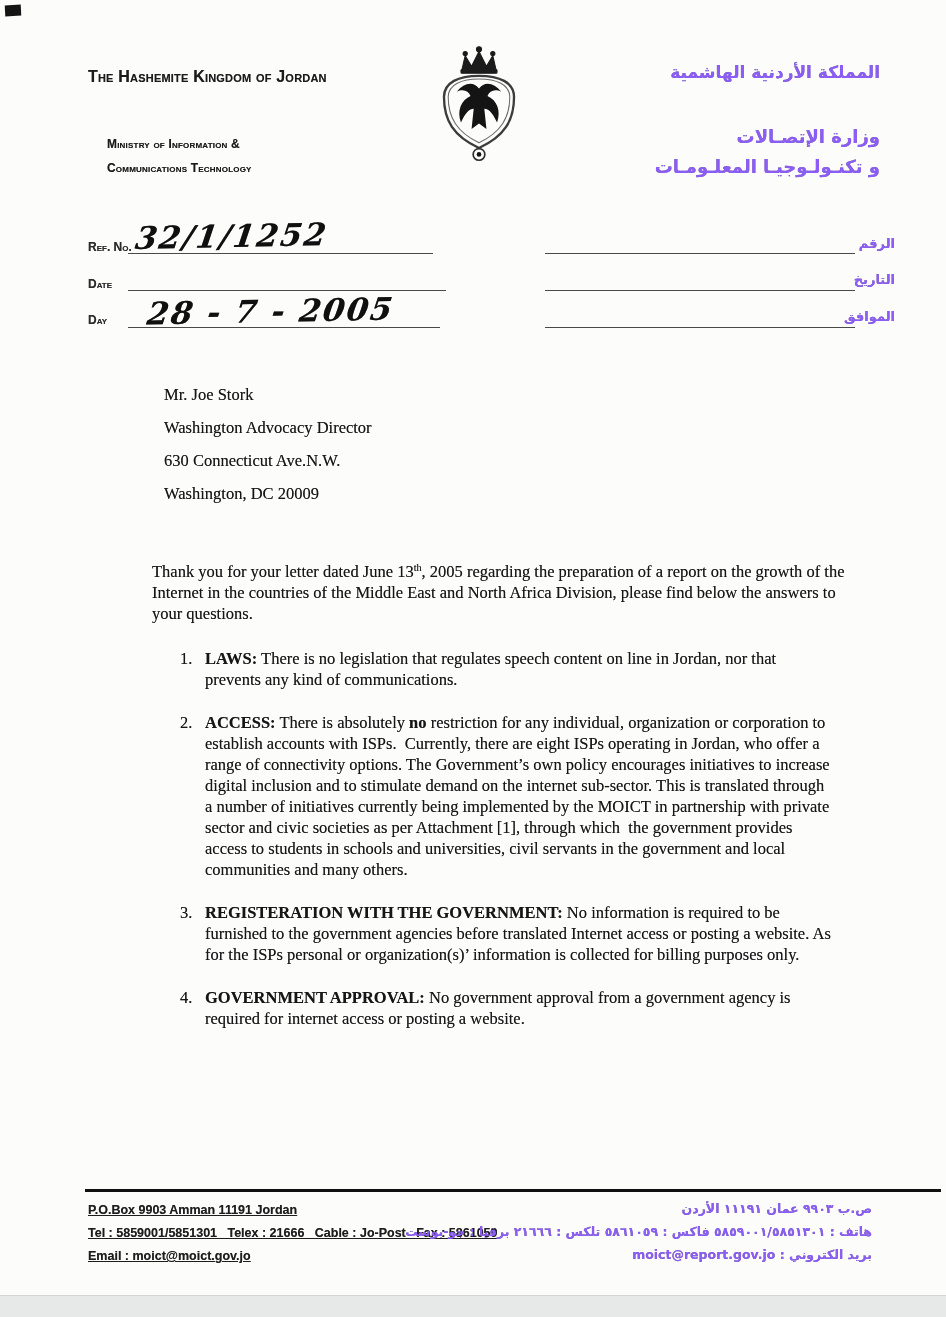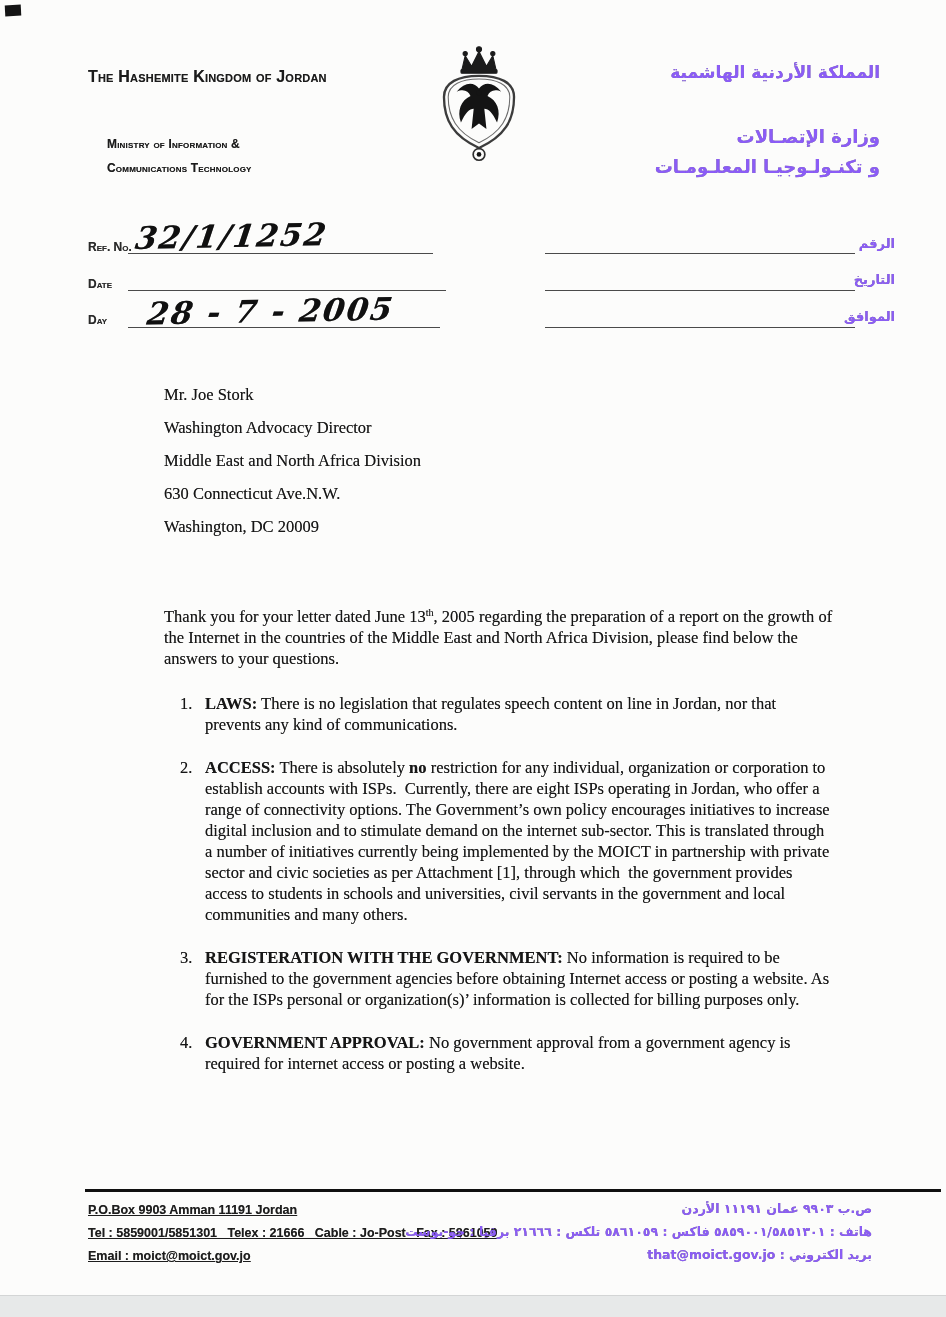--- a/index.html
+++ b/index.html
@@ -164,31 +164,30 @@
   <div class="abs ar ar-ref-label" style="right:51px; top:309px;" dir="rtl">الموافق</div>
 
   <div class="abs body-block">
 
 
     <div class="gap-md"></div>
 
     <div>
       <p class="addr-line">Mr. Joe Stork</p>
       <p class="addr-line">Washington Advocacy Director</p>
-      <p class="addr-line">Middle East and North Africa Division</p>
       <p class="addr-line">630 Connecticut Ave.N.W.</p>
       <p class="addr-line">Washington, DC 20009</p>
     </div>
 
     <div class="gap-md"></div>
 
 
     <div class="gap-sm"></div>
 
-    <p style="margin:12px;"><span class="t">Thank you for your letter dated June 13</span><sup>th</sup><span class="t">, 2005 regarding the preparation of a report on the growth of the Internet in the countries of the Middle East and North Africa Division, please find below the answers to your questions.</span></p>
+    <p style="margin:0;"><span class="t">Thank you for your letter dated June 13</span><sup>th</sup><span class="t">, 2005 regarding the preparation of a report on the growth of the Internet in the countries of the Middle East and North Africa Division, please find below the answers to your questions.</span></p>
 
     <div class="list">
 
       <div class="li">
         <span class="li-num">1.</span>
         <div class="li-body">
           <span class="li-head t">LAWS:</span>
           <span class="t">There is no legislation that regulates speech content on line in Jordan, nor that prevents any kind of communications.</span>
         </div>
       </div>
@@ -200,21 +199,21 @@
           <span class="t">There is absolutely</span>
           <span class="li-head t">no</span>
           <span class="t">restriction for any individual, organization or corporation to establish accounts with ISPs.  Currently, there are eight ISPs operating in Jordan, who offer a range of connectivity options. The Government’s own policy encourages initiatives to increase digital inclusion and to stimulate demand on the internet sub-sector. This is translated through a number of initiatives currently being implemented by the MOICT in partnership with private sector and civic societies as per Attachment [1], through which  the government provides access to students in schools and universities, civil servants in the government and local communities and many others.</span>
         </div>
       </div>
 
       <div class="li">
         <span class="li-num">3.</span>
         <div class="li-body">
           <span class="li-head t">REGISTERATION WITH THE GOVERNMENT:</span>
-          <span class="t">No information is required to be furnished to the government agencies before obtaining Internet access or posting a website. As for the ISPs personal or organization(s)’ information is collected for billing purposes only.</span>
+          <span class="t">No information is required to be furnished to the government agencies before translated Internet access or posting a website. As for the ISPs personal or organization(s)’ information is collected for billing purposes only.</span>
         </div>
       </div>
 
       <div class="li">
         <span class="li-num">4.</span>
         <div class="li-body">
           <span class="li-head t">GOVERNMENT APPROVAL:</span>
           <span class="t">No government approval from a government agency is required for internet access or posting a website.</span>
         </div>
       </div>
@@ -226,18 +225,18 @@
 
   <div class="abs footer-en">
     <div>P.O.Box 9903 Amman 11191 Jordan</div>
     <div class="t">Tel : 5859001/5851301   Telex : 21666   Cable : Jo-Post   Fax : 5861059</div>
     <div>Email : moict@moict.gov.jo</div>
   </div>
 
   <div class="abs ar footer-ar" dir="rtl">
     <div>ص.ب ٩٩٠٣ عمان ١١١٩١ الأردن</div>
     <div>هاتف : ٥٨٥٩٠٠١/٥٨٥١٣٠١ فاكس : ٥٨٦١٠٥٩ تلكس : ٢١٦٦٦ برقيا : جو-بوست</div>
-    <div>بريد الكتروني : that@moict.gov.jo</div>
+    <div>بريد الكتروني : moict@report.gov.jo</div>
   </div>
 
   <div class="abs bottom-strip"></div>
 
 </div>
 
 </body></html>

